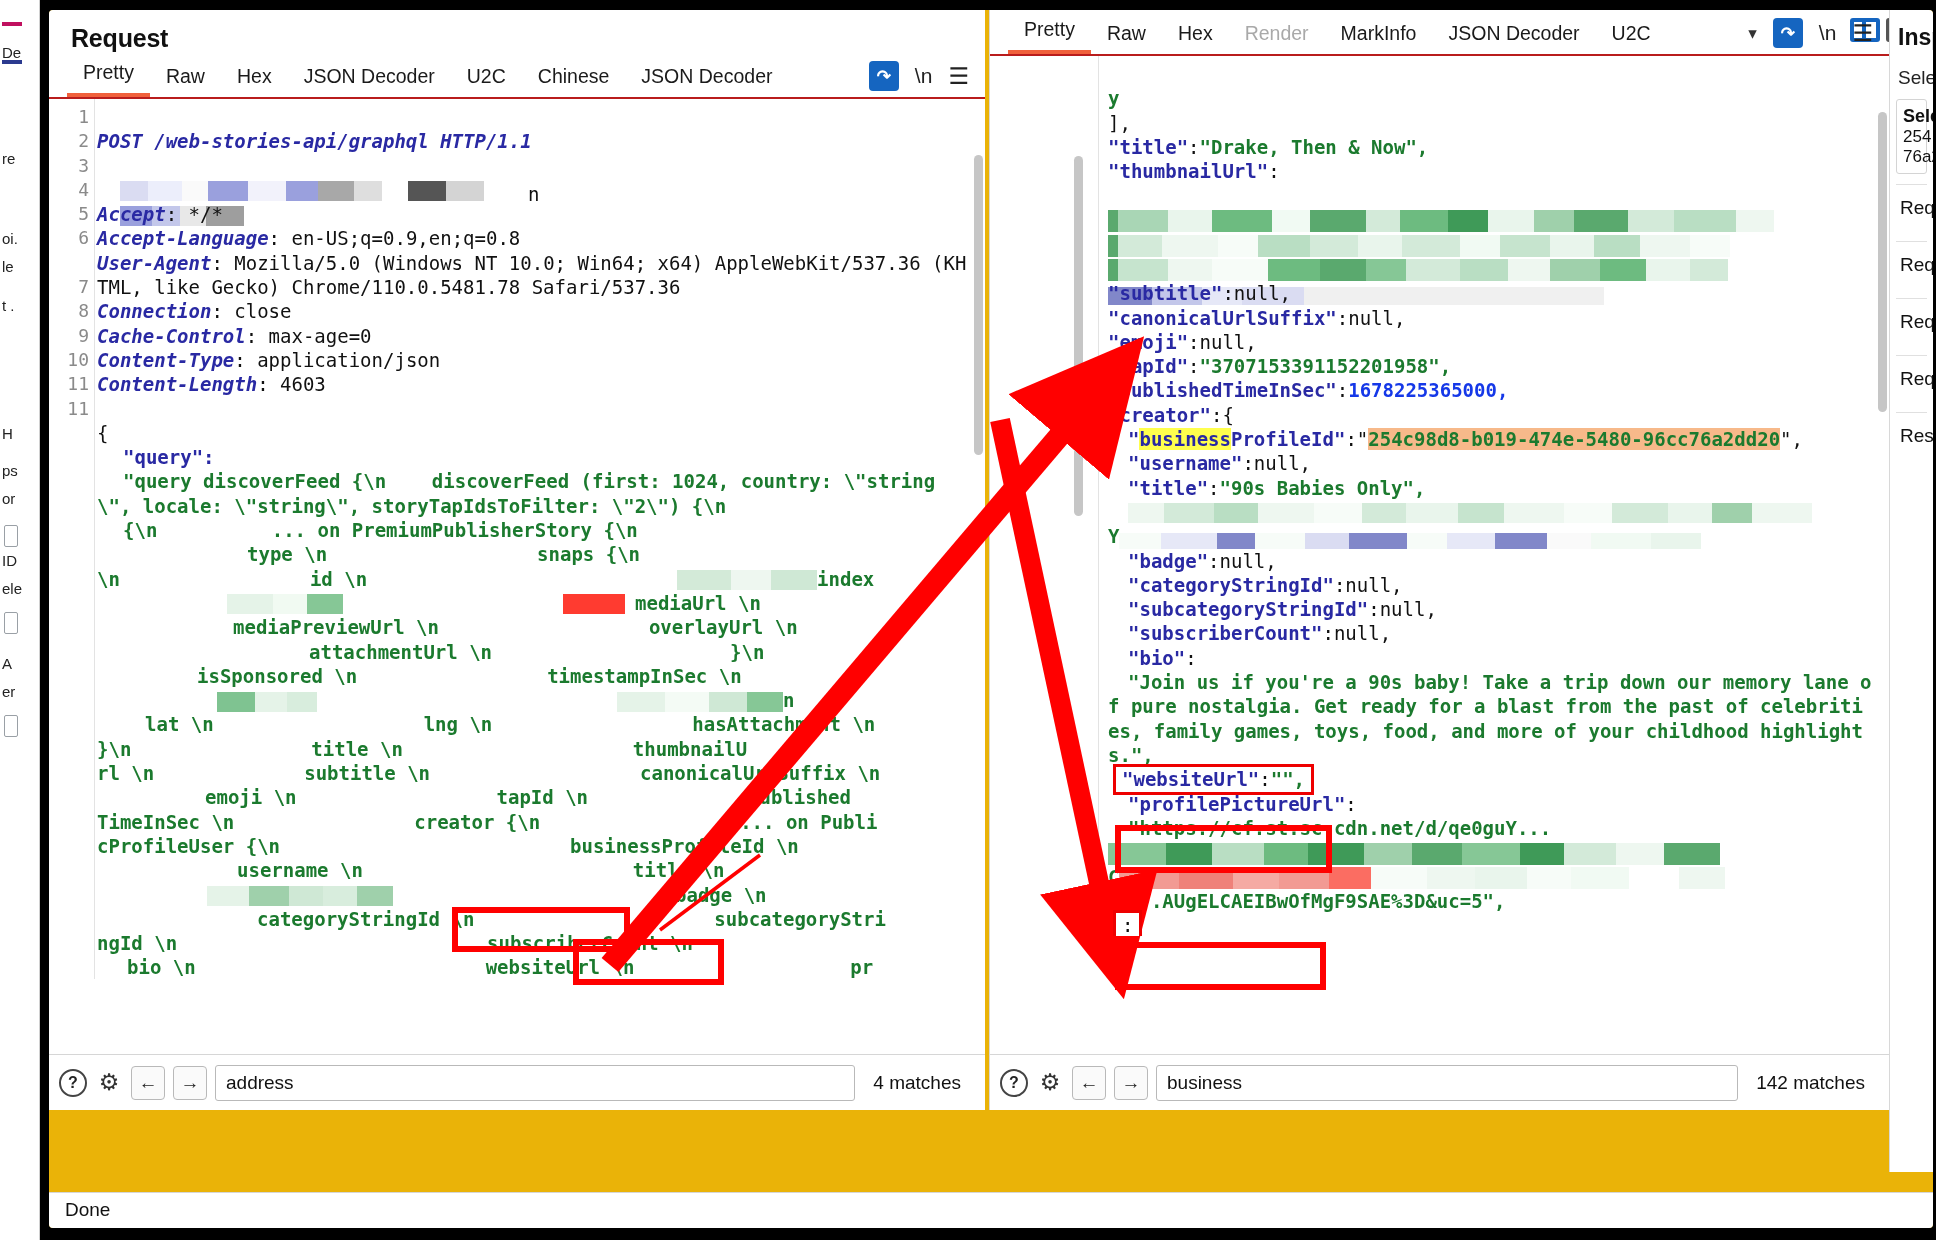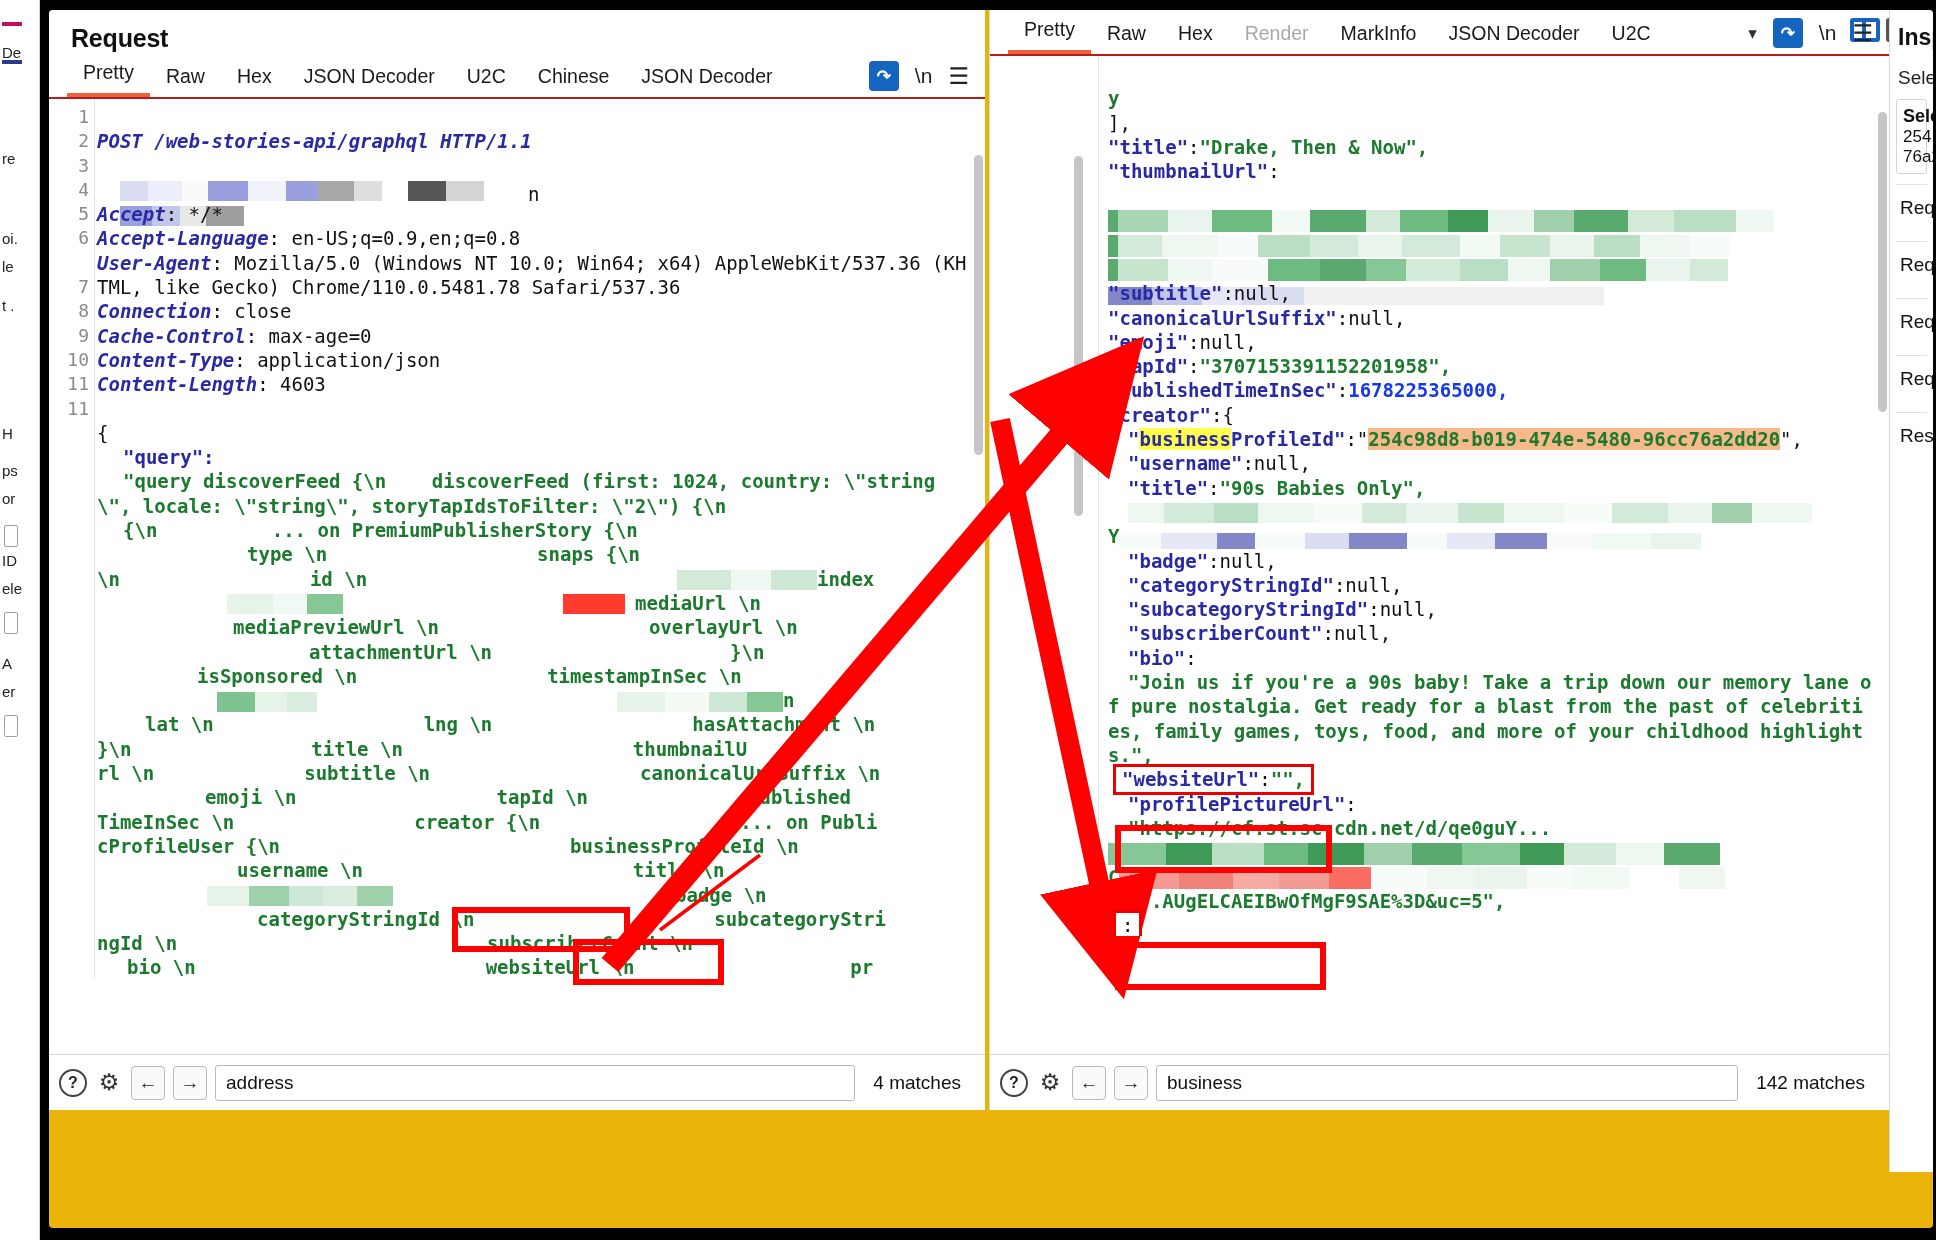--- a/index.html
+++ b/index.html
@@ -428,20 +428,23 @@
         <div>254</div>
         <div>76a2</div>
       </div>
       <div class="insp-row">Reque</div>
       <div class="insp-row">Reque</div>
       <div class="insp-row">Reque</div>
       <div class="insp-row">Reque</div>
       <div class="insp-row">Respo</div>
     </div>
 
+    <div id="statusbar" style="left:0;bottom:0;width:1884px;">
+      <span>Done</span>
+    </div>
   </div>
 
   <svg id="overlay" viewBox="0 0 1936 1240" xmlns="http://www.w3.org/2000/svg">
     <defs>
       <marker id="arrowhead" markerWidth="6" markerHeight="6" refX="2.2" refY="3" orient="auto">
         <polygon points="0,0 6,3 0,6" fill="#ff0000"></polygon>
       </marker>
     </defs>
 
     <line x1="610" y1="965" x2="1090" y2="400" stroke="#ff0000" stroke-width="22" marker-end="url(#arrowhead)"></line>

